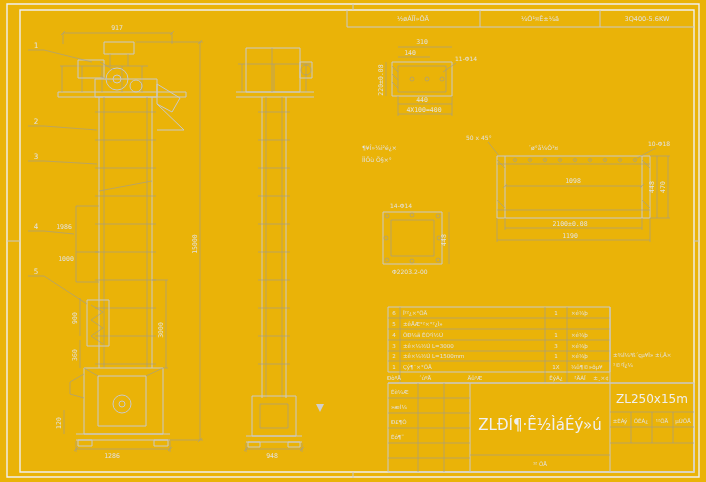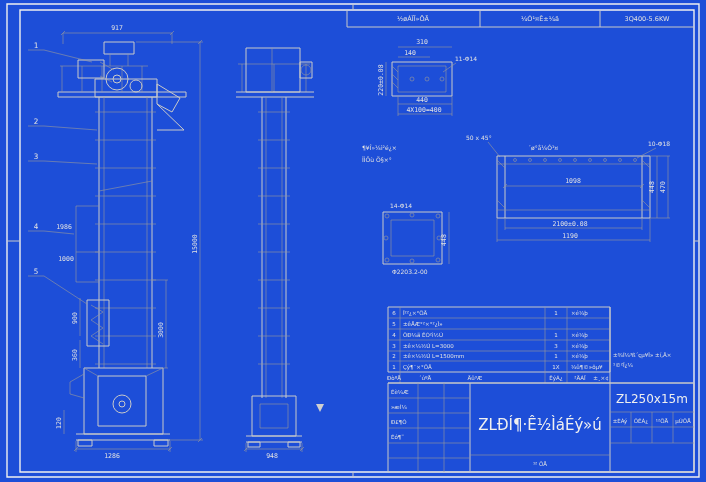--- a/index.html
+++ b/index.html
@@ -1,16 +1,16 @@
 <!DOCTYPE html>
 <html><head>
 <meta charset="utf-8">
 <style>
   html,body{margin:0;padding:0;background:#000;}
-  .canvas{position:relative;width:706px;height:482px;background:#1d4ed8;overflow:hidden;}
+  .canvas{position:relative;width:706px;height:482px;background:#eab308;overflow:hidden;}
   svg{display:block;}
   svg line, svg rect, svg circle, svg path, svg polyline, svg polygon{
     stroke:#c9c9c9;stroke-width:1;fill:none;vector-effect:non-scaling-stroke;
   }
   .frame{stroke:#f0f0f0;stroke-width:1.4;}
   .thin{stroke:#9a9a9a;stroke-width:0.6;}
   .fillmark{fill:#cfcfcf;stroke:none;}
   text{fill:#e2e2e2;stroke:none;font-family:"DejaVu Sans Mono", monospace;}
   .dim{font-size:6.5px;text-anchor:middle;}
   .dimv{font-size:6.5px;text-anchor:middle;}

